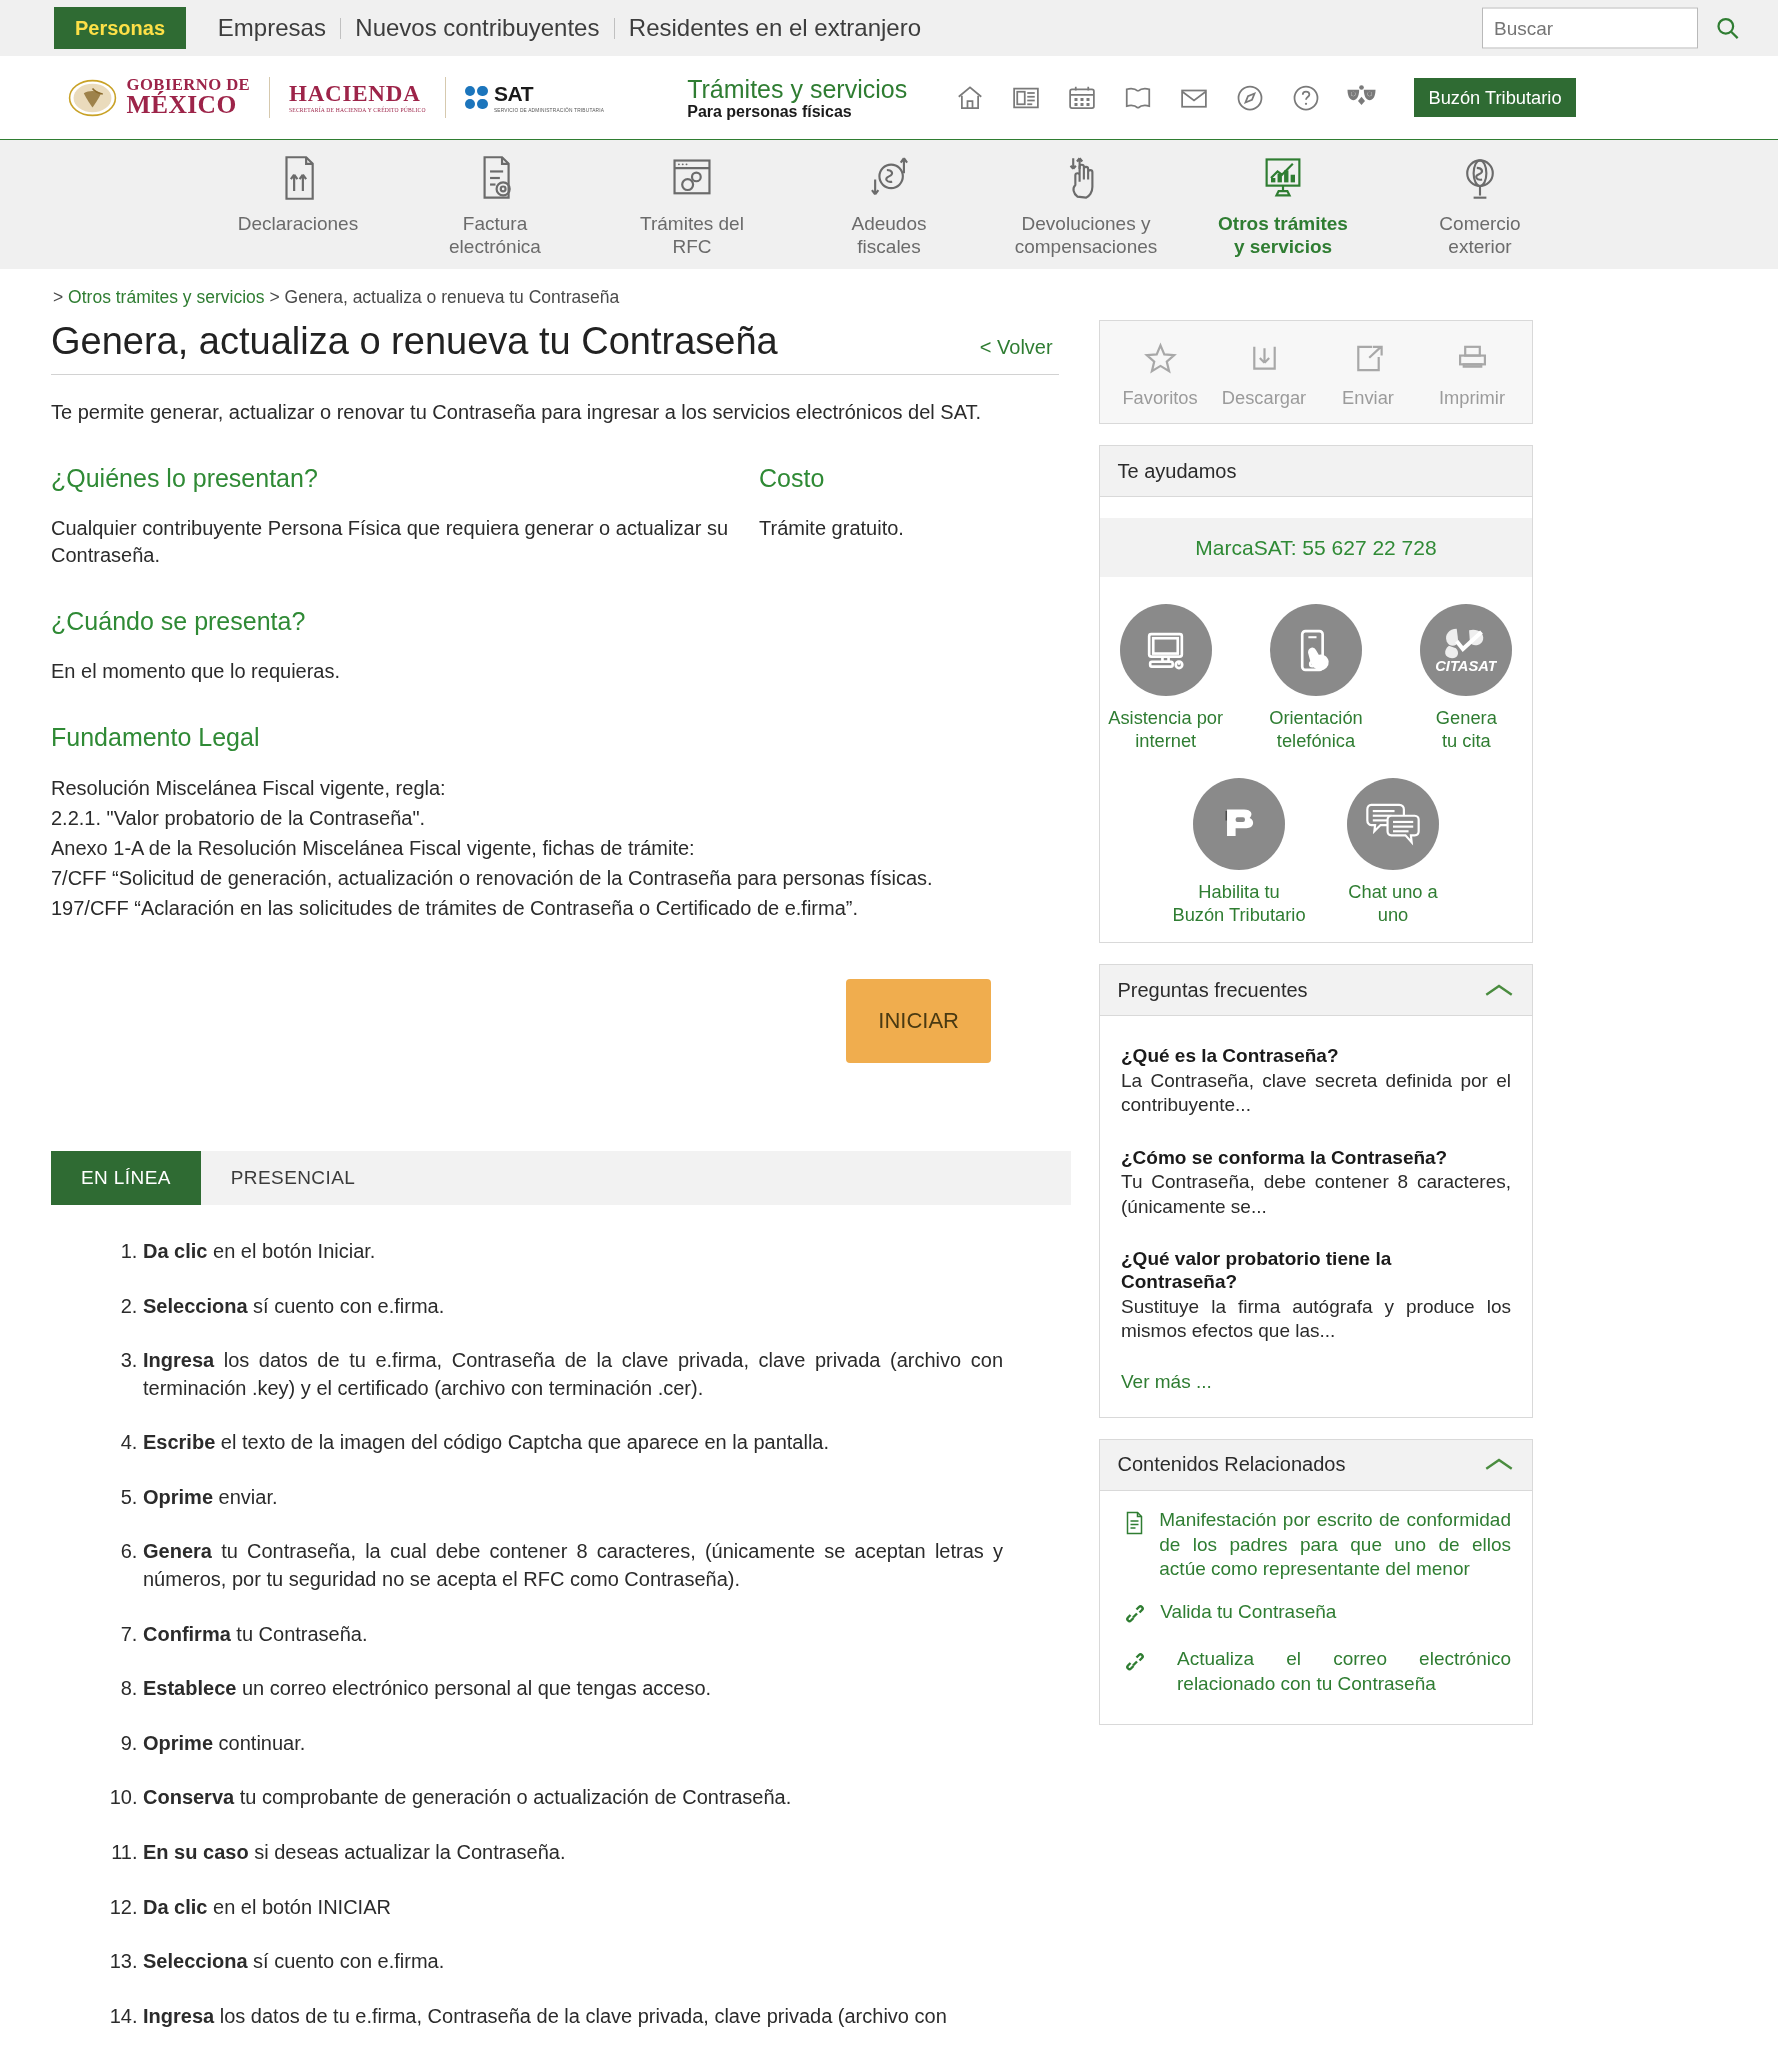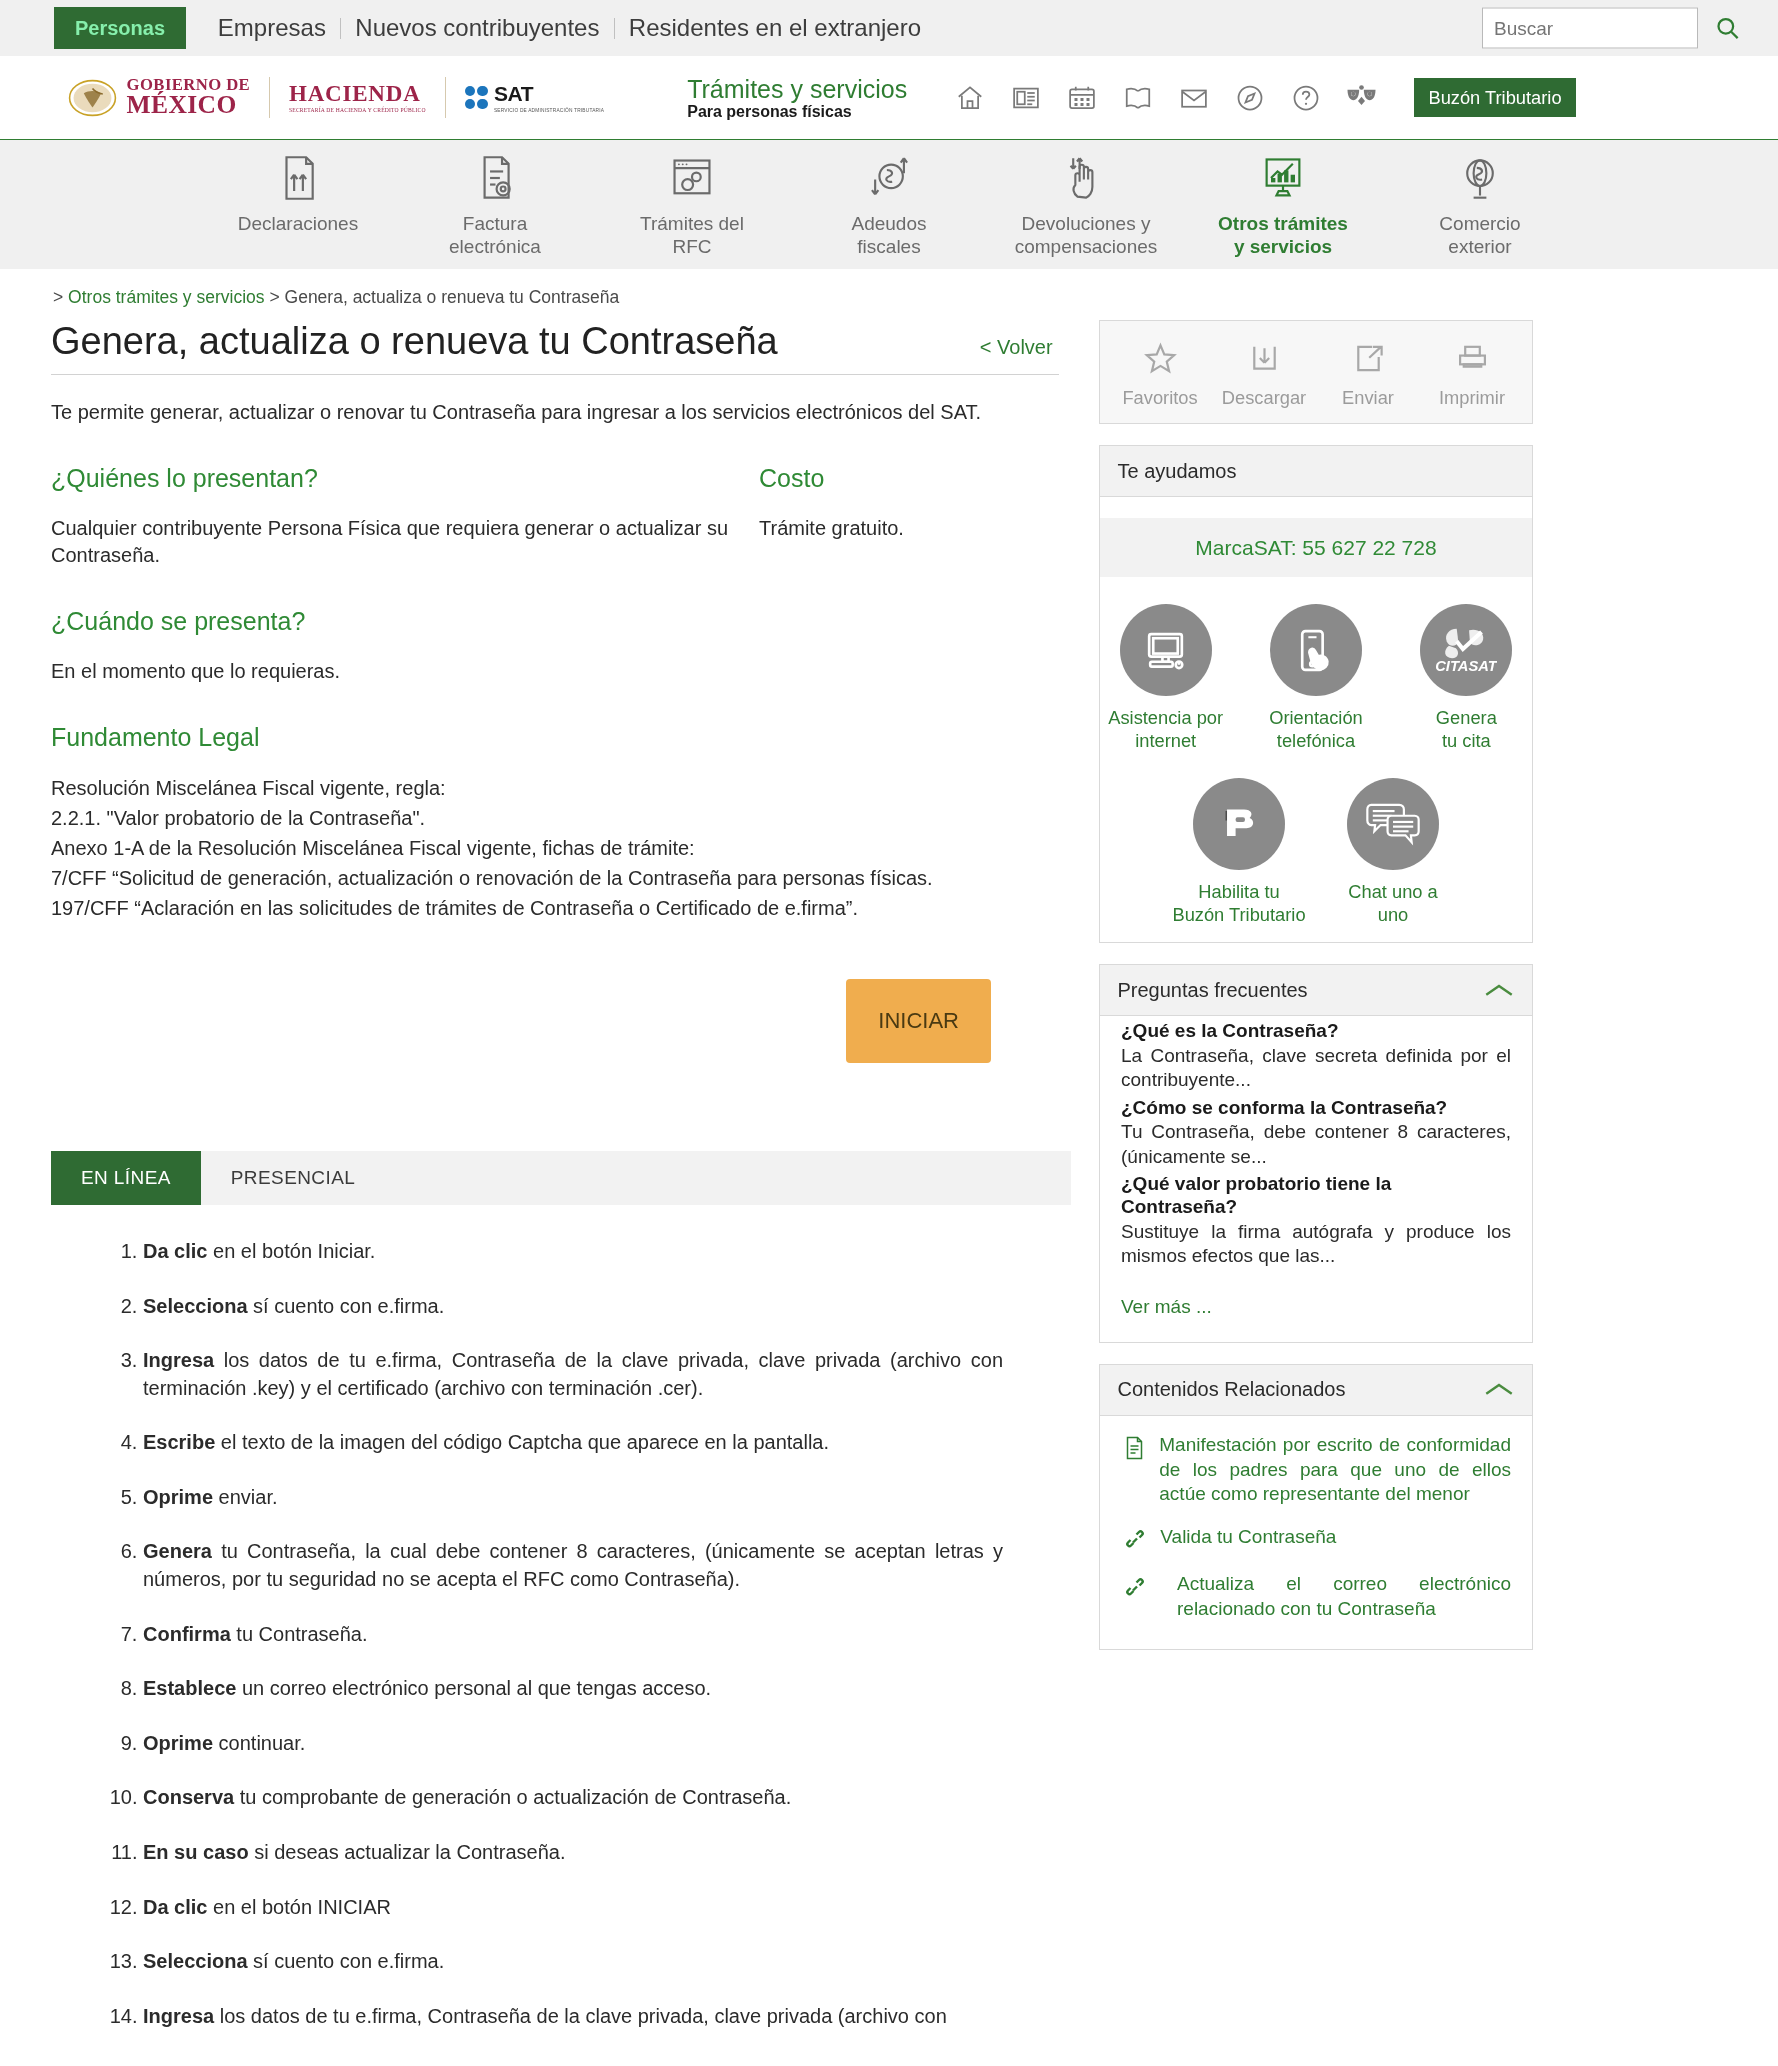--- a/index.html
+++ b/index.html
@@ -17,21 +17,21 @@
   .topbar{
     height:56px;
     background:#f0f0f0;
     display:flex;
     align-items:center;
     padding:0 0 0 54px;
     position:relative;
   }
   .topbar .seg{
     background:#2f6b33;
-    color:#86efac;
+    color:#fde047;
     font-weight:bold;
     font-size:20px;
     padding:11px 21px;
     line-height:1;
   }
   .topbar .links{
     display:flex;
     align-items:center;
     margin-left:17.5px;
     font-size:24px;
@@ -241,21 +241,21 @@
   .help-grid{display:flex;justify-content:center;gap:19px;margin-top:27px;}
   .help-grid.row2{margin-top:25.5px;padding-bottom:16px;}
   .help-item{width:135px;text-align:center;cursor:pointer;}
   .help-circle{
     width:92px;height:92px;border-radius:50%;
     background:#8a8a8a;margin:0 auto;
     display:flex;align-items:center;justify-content:center;
   }
   .help-label{margin-top:11px;font-size:18.3px;color:#2f7d32;line-height:1.24;}
 
-  .faq-item{padding:0 21px;margin-top:3px;}
+  .faq-item{padding:0 21px;margin-top:28px;}
   .faq-q{font-size:19px;font-weight:bold;color:#1a1a1a;line-height:1.22;}
   .faq-a{font-size:19px;color:#2b2b2b;line-height:1.28;text-align:justify;margin-top:1.6px;}
   .ver-mas{display:block;padding:27px 21px 24px;font-size:19px;color:#2f7d32;text-decoration:none;}
 
   .rel-item{display:flex;gap:14.3px;padding:17.5px 21px 0 24px;}
   .rel-item:last-child{padding-bottom:27px;gap:31px;}
   .rel-ic{flex:0 0 21px;padding-top:3.2px;}
   .rel-text{font-size:19px;color:#2f7d32;line-height:1.3;text-align:justify;}
 
   .chev{display:block;}

